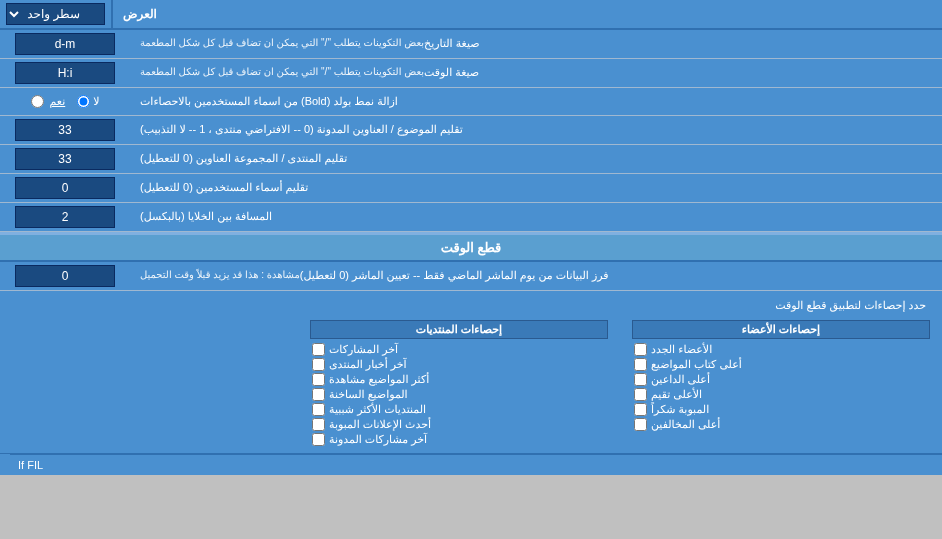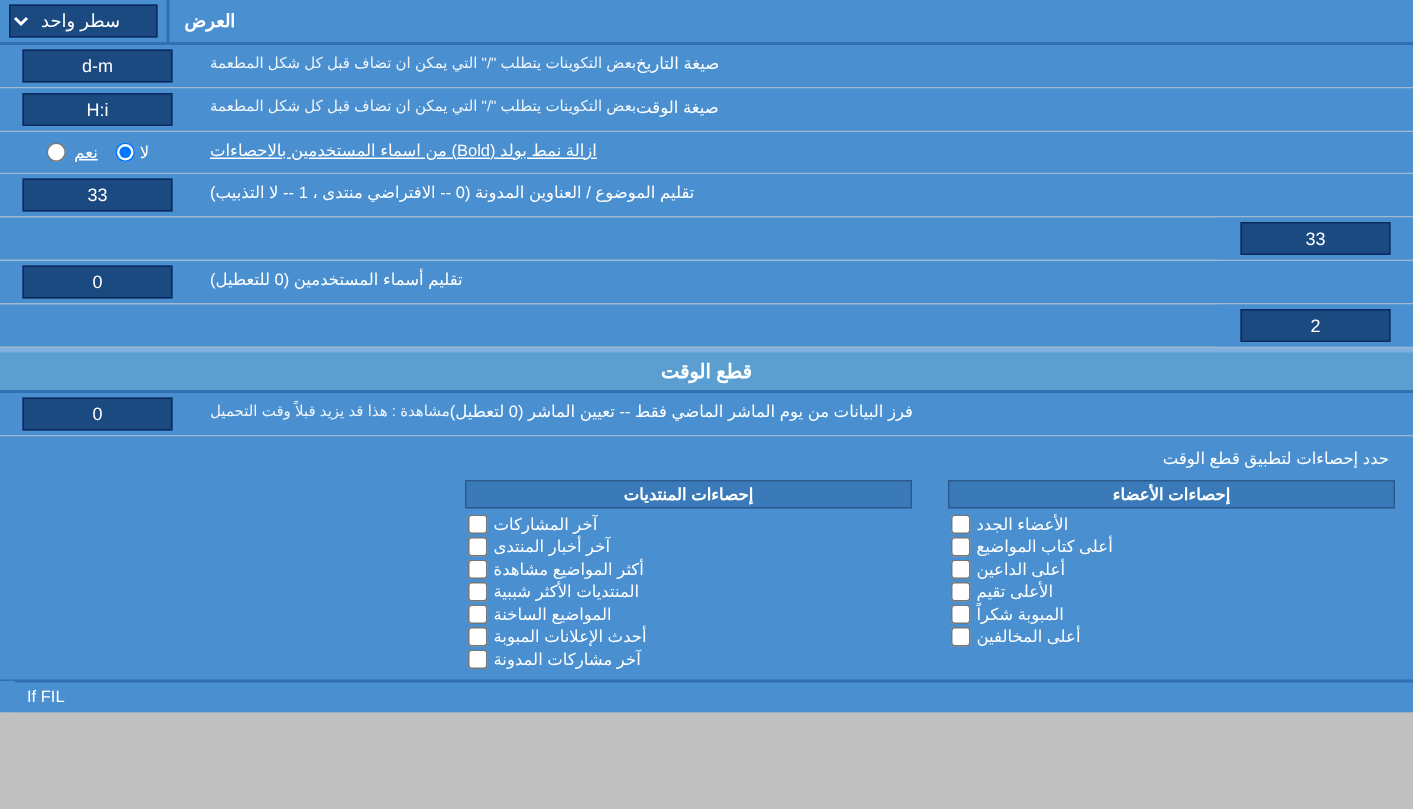--- a/index.html
+++ b/index.html
@@ -103,54 +103,56 @@
         <span>صيغة الوقت</span>
         <span style="font-size:10px; opacity:0.9;">بعض التكوينات يتطلب "/" التي يمكن ان تضاف قبل كل شكل المطعمة</span>
       </div>
     </div>
     <div class="inp" style="min-width:130px;">
       <input type="text" class="input-box" style="width: 100px;" value="H:i">
     </div>
   </div>
 
   <div class="row-flex">
-    <div class="lbl" style="flex:1;text-decoration:underline;">ازالة نمط بولد (Bold) من اسماء المستخدمين بالاحصاءات</div>
+    <div class="lbl" style="flex:1;">ازالة نمط بولد (Bold) من اسماء المستخدمين بالاحصاءات</div>
     <div class="inp" style="min-width:130px; gap:12px;">
       <label style="color:#fff; font-size:11px; display:flex; align-items:center; gap:3px;">
         <span>لا</span>
         <input type="radio" name="bold" value="no" checked="" style="">
       </label>
       <label style="color:#fff; font-size:11px; display:flex; align-items:center; gap:6px;text-decoration:underline;">
         <span>نعم</span>
         <input type="radio" name="bold" value="yes" style="">
       </label>
     </div>
   </div>
 
   <div class="row-flex">
     <div class="lbl" style="flex:1;">تقليم الموضوع / العناوين المدونة (0 -- الافتراضي منتدى ، 1 -- لا التذبيب)</div>
     <div class="inp" style="min-width:130px;">
       <input type="text" class="input-box" style="width: 100px;" value="33">
     </div>
   </div>
 
   <div class="row-flex">
+    <div class="lbl" style="flex:1;">تقليم المنتدى / المجموعة العناوين (0 للتعطيل)</div>
     <div class="inp" style="min-width:130px;">
       <input type="text" class="input-box" style="width: 100px;" value="33">
     </div>
   </div>
 
   <div class="row-flex">
     <div class="lbl" style="flex:1;">تقليم أسماء المستخدمين (0 للتعطيل)</div>
     <div class="inp" style="min-width:130px;">
       <input type="text" class="input-box" style="width: 100px;" value="0">
     </div>
   </div>
 
   <div class="row-flex">
+    <div class="lbl" style="flex:1;">المسافة بين الخلايا (بالبكسل)</div>
     <div class="inp" style="min-width:130px;">
       <input type="text" class="input-box" style="width: 100px;" value="2">
     </div>
   </div>
 
   <div style="background:#5a9fd0; color:#fff; font-weight:bold; text-align:center; padding:5px; border-bottom:2px solid #3070b0; border-top:3px solid #80b0e0; font-size:13px;">قطع الوقت</div>
 
   <div class="row-flex">
     <div class="lbl" style="flex:1;">
       <div class="multi-line-label">
@@ -208,28 +210,28 @@
         </div>
         <div class="checkbox-item">
           <span>آخر أخبار المنتدى</span>
           <input type="checkbox" style="">
         </div>
         <div class="checkbox-item">
           <span>أكثر المواضيع مشاهدة</span>
           <input type="checkbox" style="">
         </div>
         <div class="checkbox-item">
+          <span>المواضيع الساخنة</span>
+          <input type="checkbox" style="">
+        </div>
+        <div class="checkbox-item">
           <span>المنتديات الأكثر شببية</span>
           <input type="checkbox" style="">
         </div>
         <div class="checkbox-item">
-          <span>المواضيع الساخنة</span>
-          <input type="checkbox" style="">
-        </div>
-        <div class="checkbox-item">
           <span>أحدث الإعلانات المبوبة</span>
           <input type="checkbox" style="">
         </div>
         <div class="checkbox-item">
           <span>آخر مشاركات المدونة</span>
           <input type="checkbox" style="">
         </div>
       </div>
 
       <div style="flex:1;"></div>

